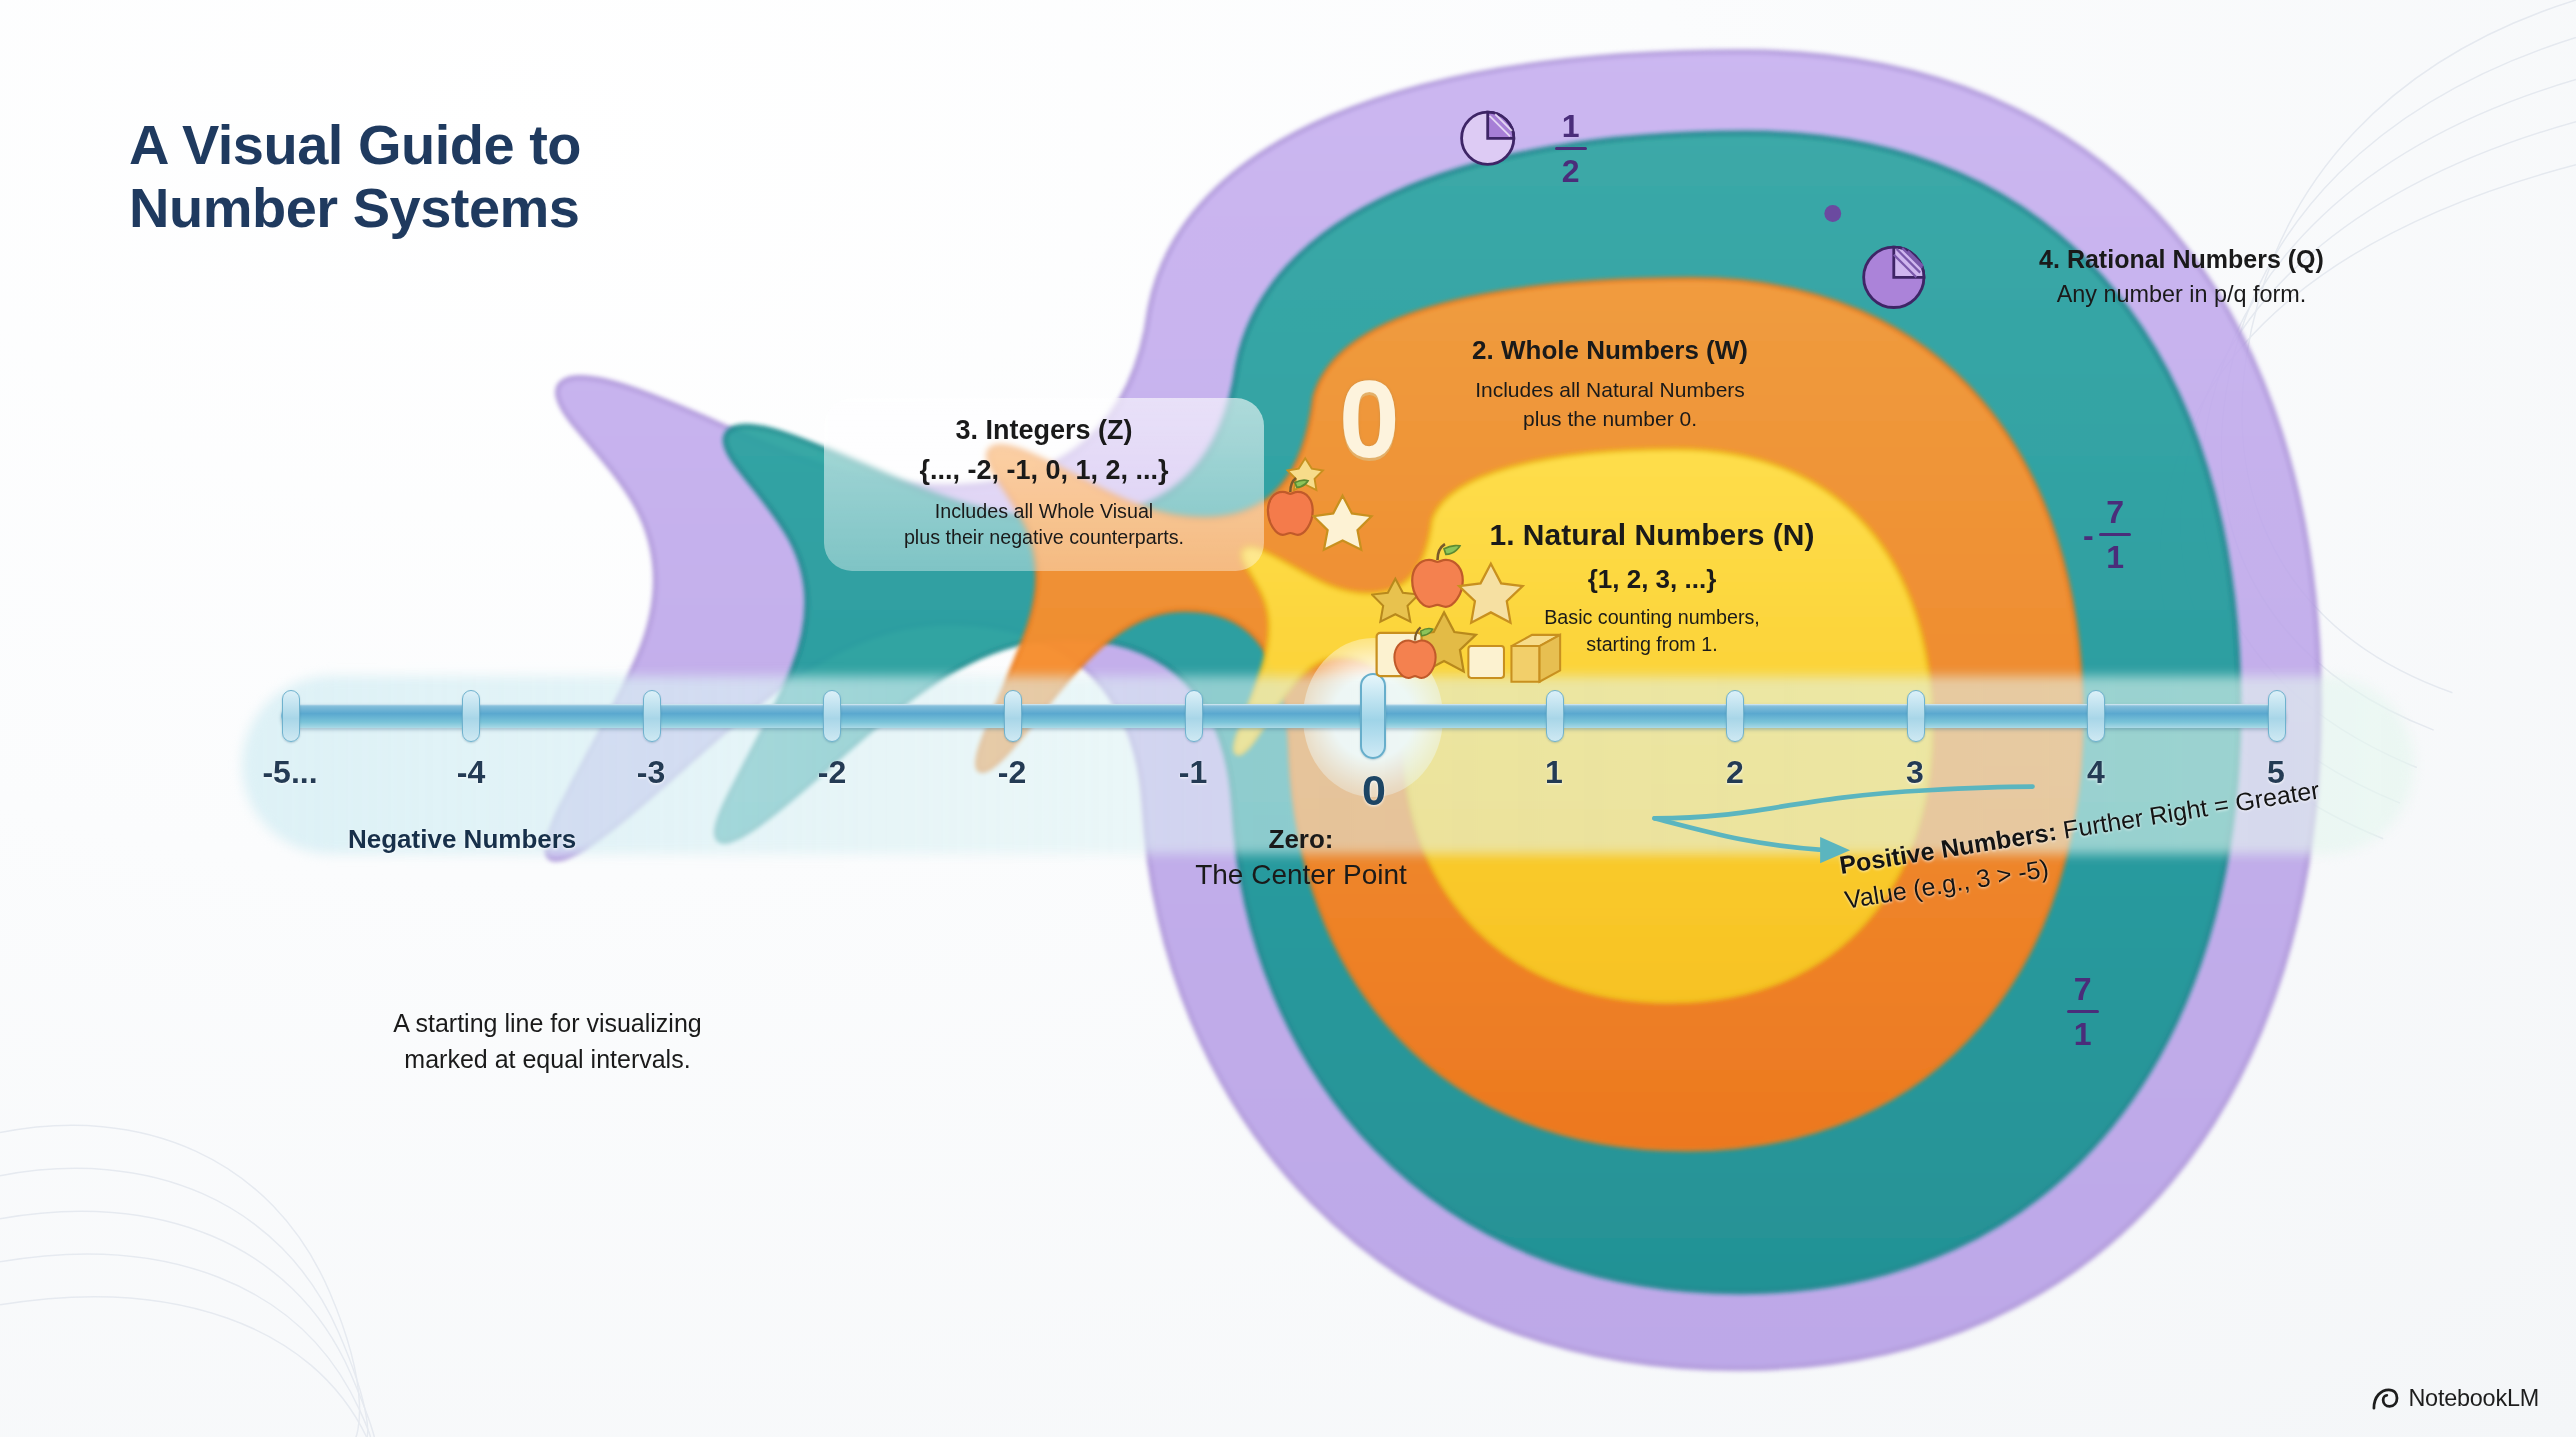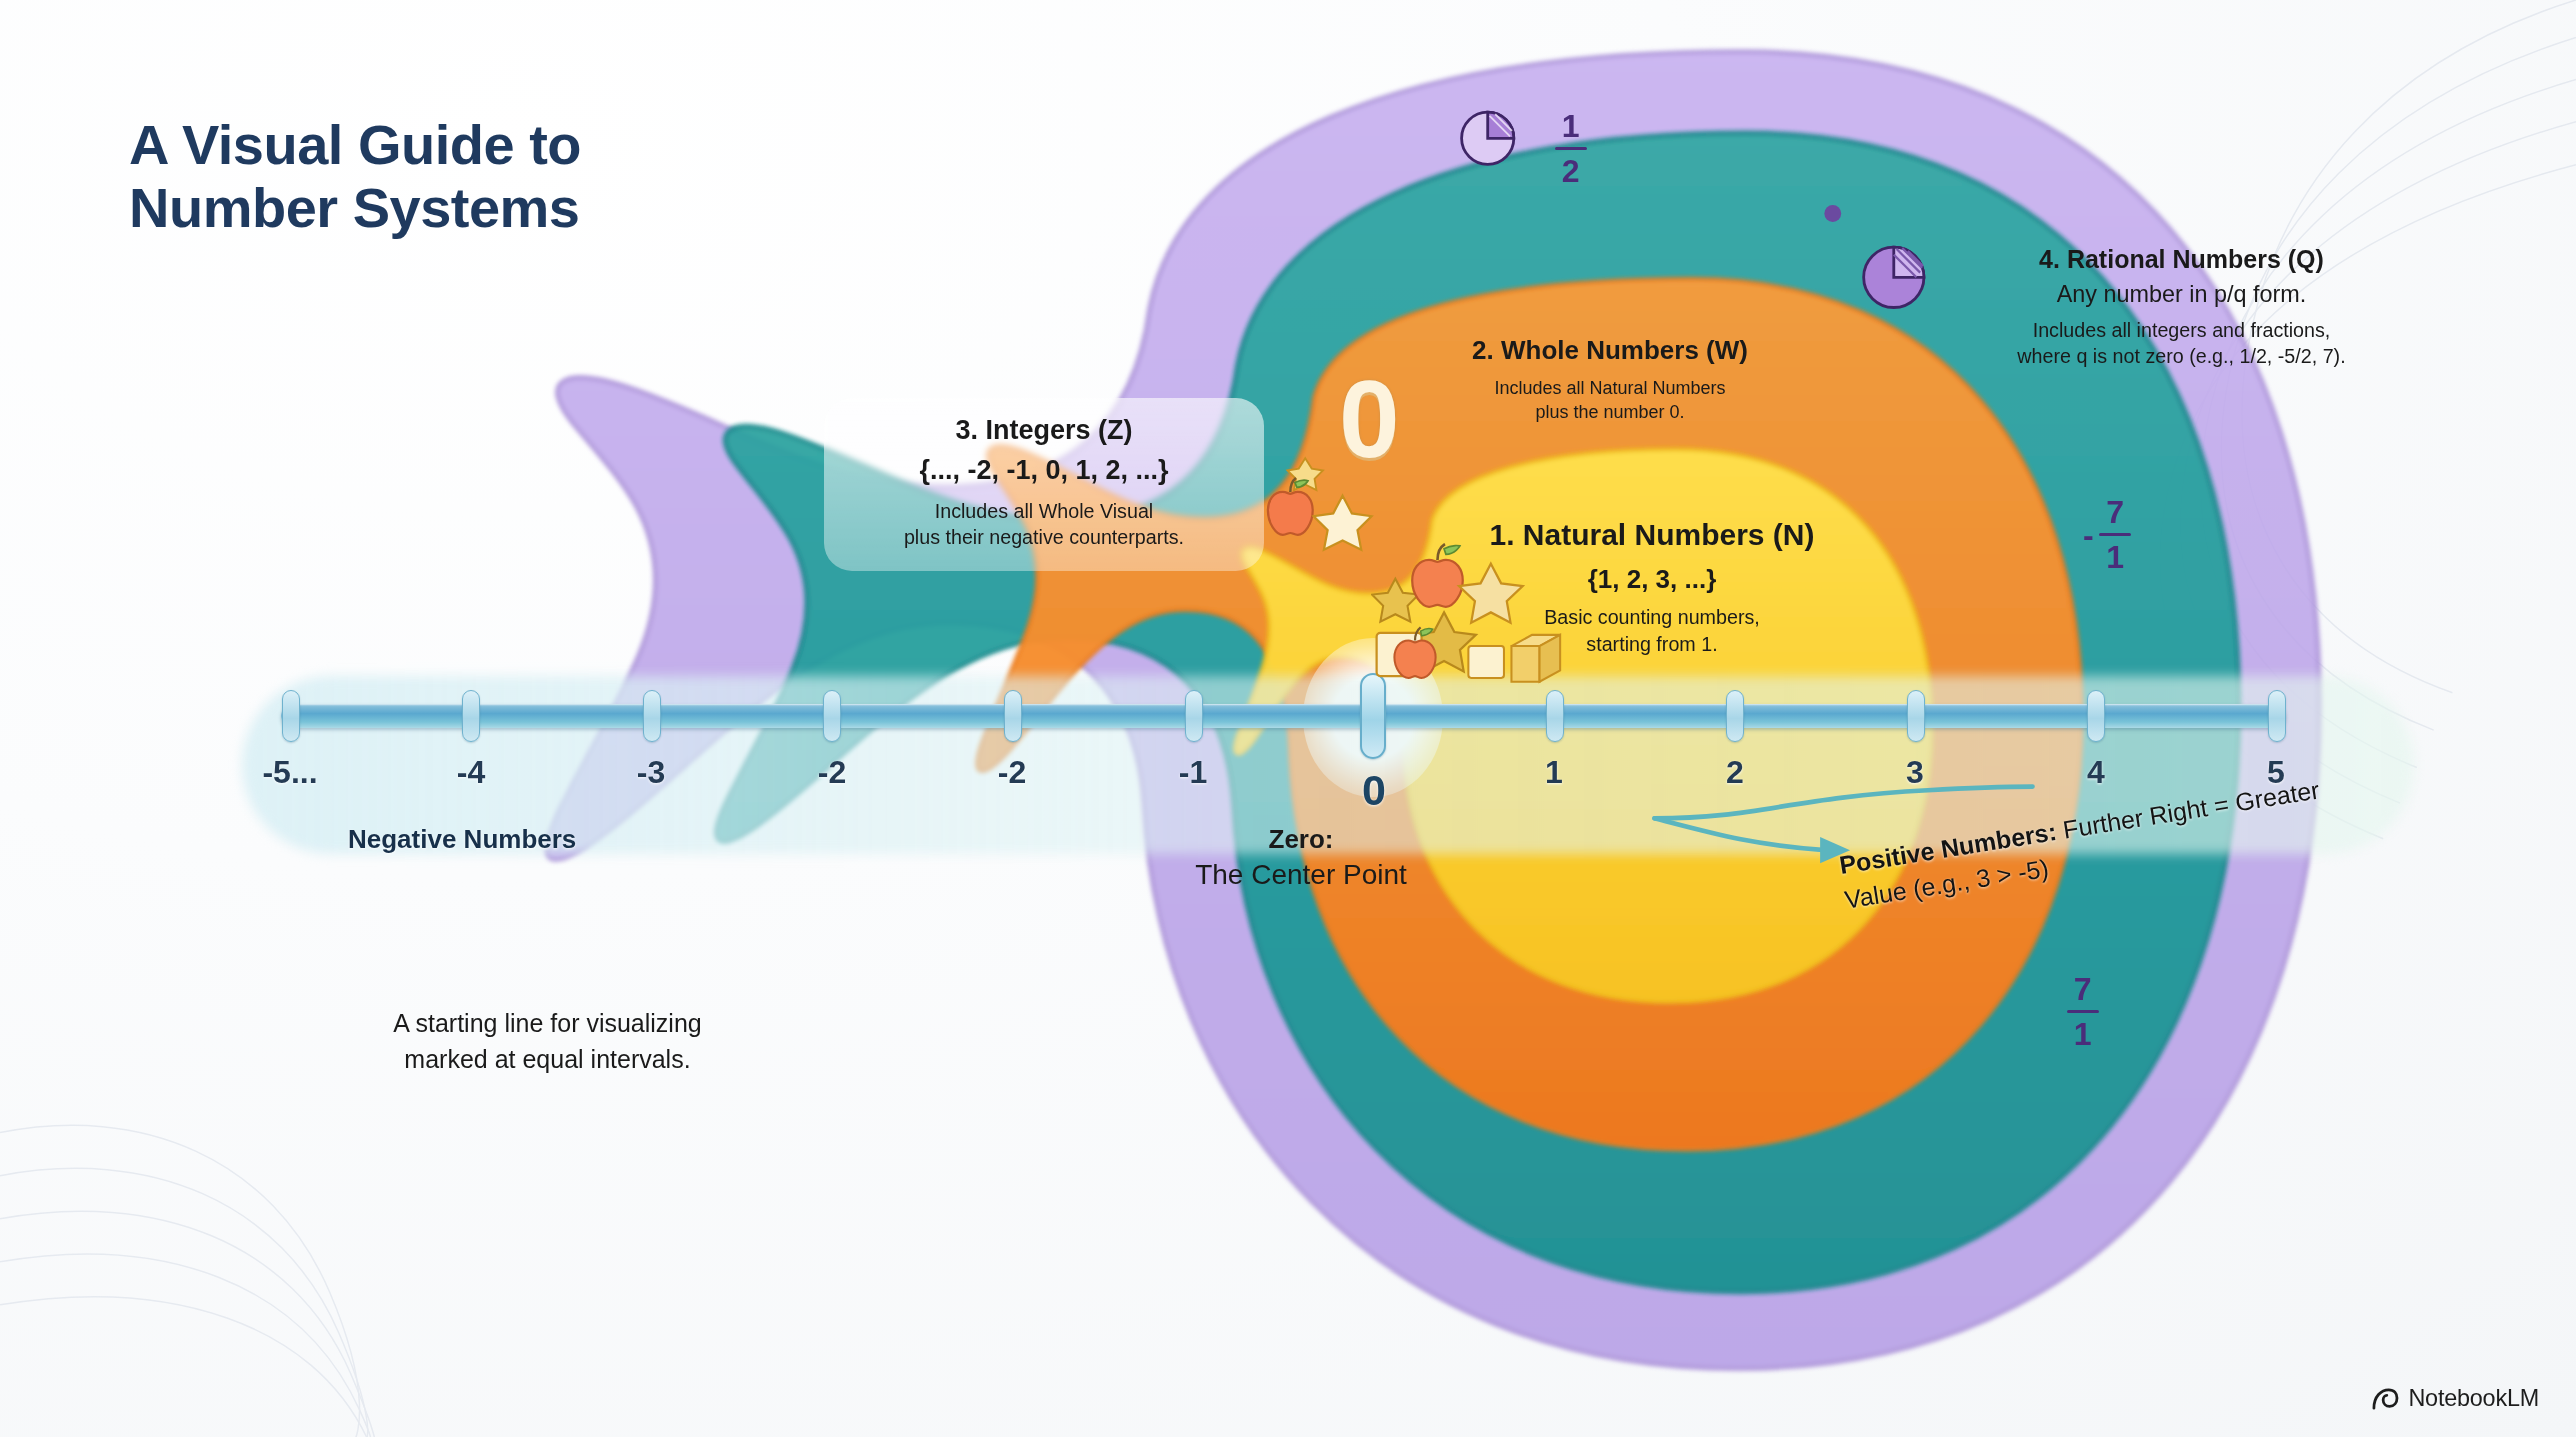--- a/index.html
+++ b/index.html
@@ -44,21 +44,21 @@
     backdrop-filter:blur(1.9px);
   }
   .c-integers .hd{ font-size:27px; margin-bottom:9.4px; }
   .c-integers .set{ font-size:27px; font-weight:bold; margin-bottom:11.2px; }
   .c-integers .l2{ font-size:19.7px; line-height:1.34; }
 
   .c-whole{
     left:1423px; top:335px; width:374px;
   }
   .c-whole .hd{ font-size:26px; margin-bottom:8.4px; }
-  .c-whole .l2{ font-size:18px; line-height:1.36;margin-top:10px; }
+  .c-whole .l2{ font-size:21px; line-height:1.36;margin-top:10px; }
 
   .c-natural{
     left:1460px; top:518px; width:384px;
   }
   .c-natural .hd{ font-size:30px; margin-bottom:12px; }
   .c-natural .set{ font-size:26px; font-weight:bold; margin-bottom:9.4px; }
   .c-natural .l2{ font-size:19.7px; line-height:1.35; }
 
   
   .ghost-zero{
@@ -316,24 +316,20 @@
   <span class="stack">
     <span class="num">7</span>
     <span class="bar"></span>
     <span class="den">1</span>
   </span>
 </div>
 
 <div class="callout c-rational">
   <div class="hd">4. Rational Numbers (Q)</div>
   <div class="l1">Any number in p/q form.</div>
-  <div class="l2">
-    <div>Includes all integers and fractions,</div>
-    <div>where q is not zero (e.g., 1/2, -5/2, 7).</div>
-  </div>
 </div>
 
 <div class="callout c-integers">
   <div class="hd">3. Integers (Z)</div>
   <div class="set">{..., -2, -1, 0, 1, 2, ...}</div>
   <div class="l2">
     <div>Includes all Whole Visual</div>
     <div>plus their negative counterparts.</div>
   </div>
 </div>

